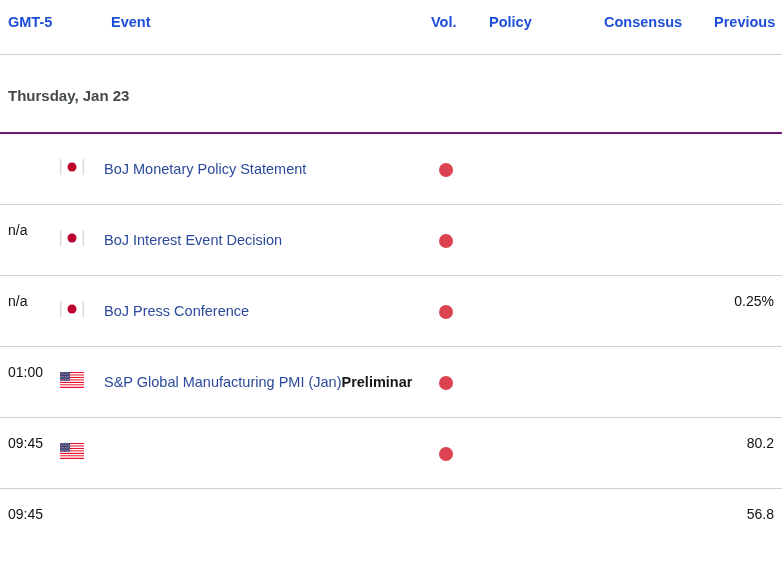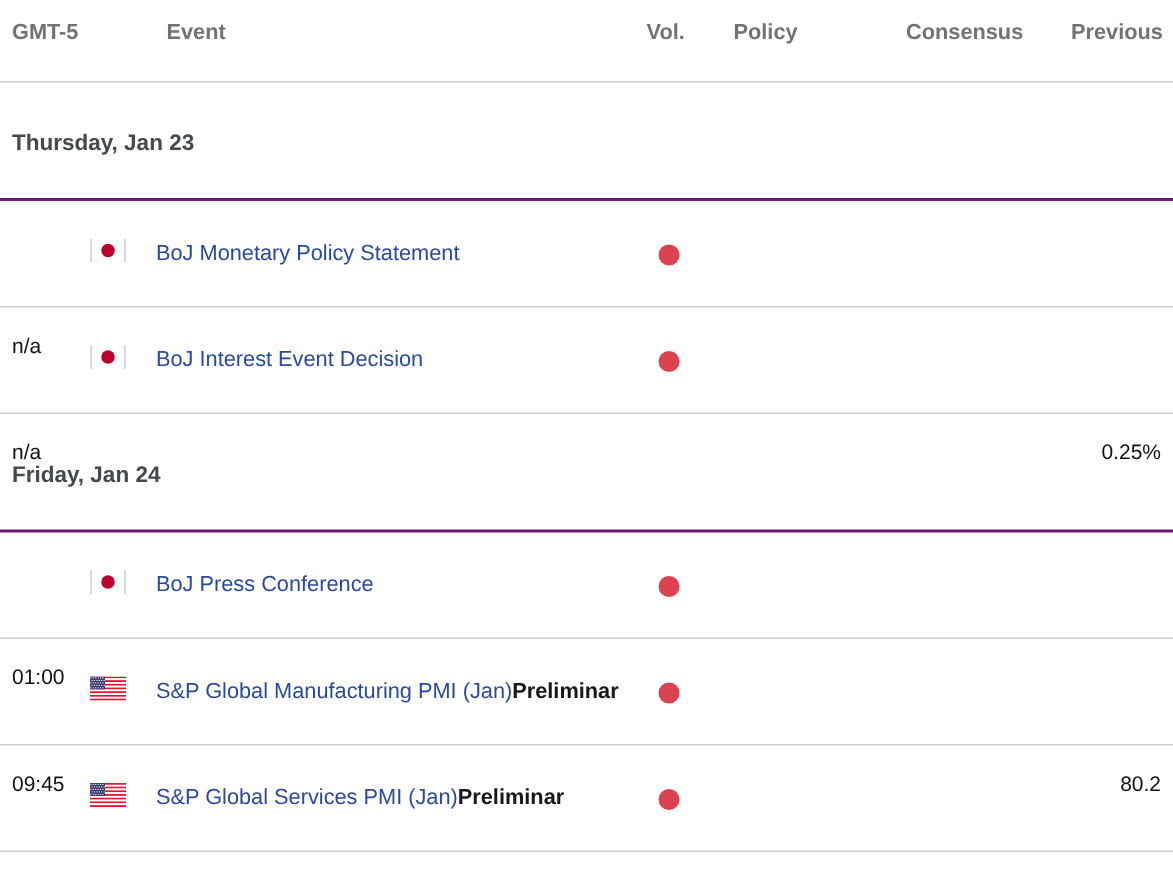--- a/index.html
+++ b/index.html
@@ -34,21 +34,21 @@
   .thead {
     position: relative;
     height: 55px;
     border-bottom: 1px solid #ccd2d6;
     box-sizing: border-box;
   }
   .thead .cell {
     top: 13px;
     font-size: 14.5px;
     font-weight: bold;
-    color: #737373;
+    color: #1d4ed8;
     line-height: 18px;
     white-space: nowrap;
   }
   .thead .col-cons,
   .thead .col-prev { text-align: left; }
   .thead .col-cons { left: 604px; width: 100px; }
   .thead .col-prev { left: 714px; width: 80px; }
 
   
   .date-row {
@@ -179,23 +179,20 @@
               <rect x="22.6" y="0" width="1.4" height="16" fill="#d7dbde"></rect>
               <circle cx="12" cy="8" r="4.5" fill="#bc002d"></circle>
             </svg>
           </span>
         </span>
         <a class="event-link" href="#"><span>BoJ Interest Event Decision</span></a>
         <span class="vol-dot" title="high"></span>
         <div class="cell col-actual"></div>
         <div class="cell col-cons"></div>
         <div class="cell col-prev">0.25%</div>
-      </div>
-      <div class="date-row">
-        <div class="date-label">Friday, Jan 24</div>
       </div>
       <div class="event-row">
         <div class="cell col-time">01:00</div>
         <span class="col-flag" style="top:0">
           <span class="flag">
             <svg viewBox="0 0 24 16" xmlns="http://www.w3.org/2000/svg">
               <rect x="0" y="0" width="24" height="16" fill="#ffffff"></rect>
               <rect x="0" y="0" width="1.4" height="16" fill="#d7dbde"></rect>
               <rect x="22.6" y="0" width="1.4" height="16" fill="#d7dbde"></rect>
               <circle cx="12" cy="8" r="4.5" fill="#bc002d"></circle>
@@ -311,21 +308,20 @@
               <circle cx="9.45" cy="5.90" r="0.42" fill="#ffffff"></circle>
               <circle cx="0.55" cy="7.55" r="0.42" fill="#ffffff"></circle>
               <circle cx="2.17" cy="7.55" r="0.42" fill="#ffffff"></circle>
               <circle cx="3.79" cy="7.55" r="0.42" fill="#ffffff"></circle>
               <circle cx="5.41" cy="7.55" r="0.42" fill="#ffffff"></circle>
               <circle cx="7.03" cy="7.55" r="0.42" fill="#ffffff"></circle>
               <circle cx="8.65" cy="7.55" r="0.42" fill="#ffffff"></circle>
             </svg>
           </span>
         </span>
-        <a class="event-link" href="#"><span>S&amp;P Global Services PMI (Jan)</span><span class="qualifier">Preliminar</span></a>
         <span class="vol-dot" title="high"></span>
         <div class="cell col-actual"></div>
         <div class="cell col-cons"></div>
         <div class="cell col-prev">56.8</div>
       </div>
     </div>
 
 </div>
 
 </body></html>

